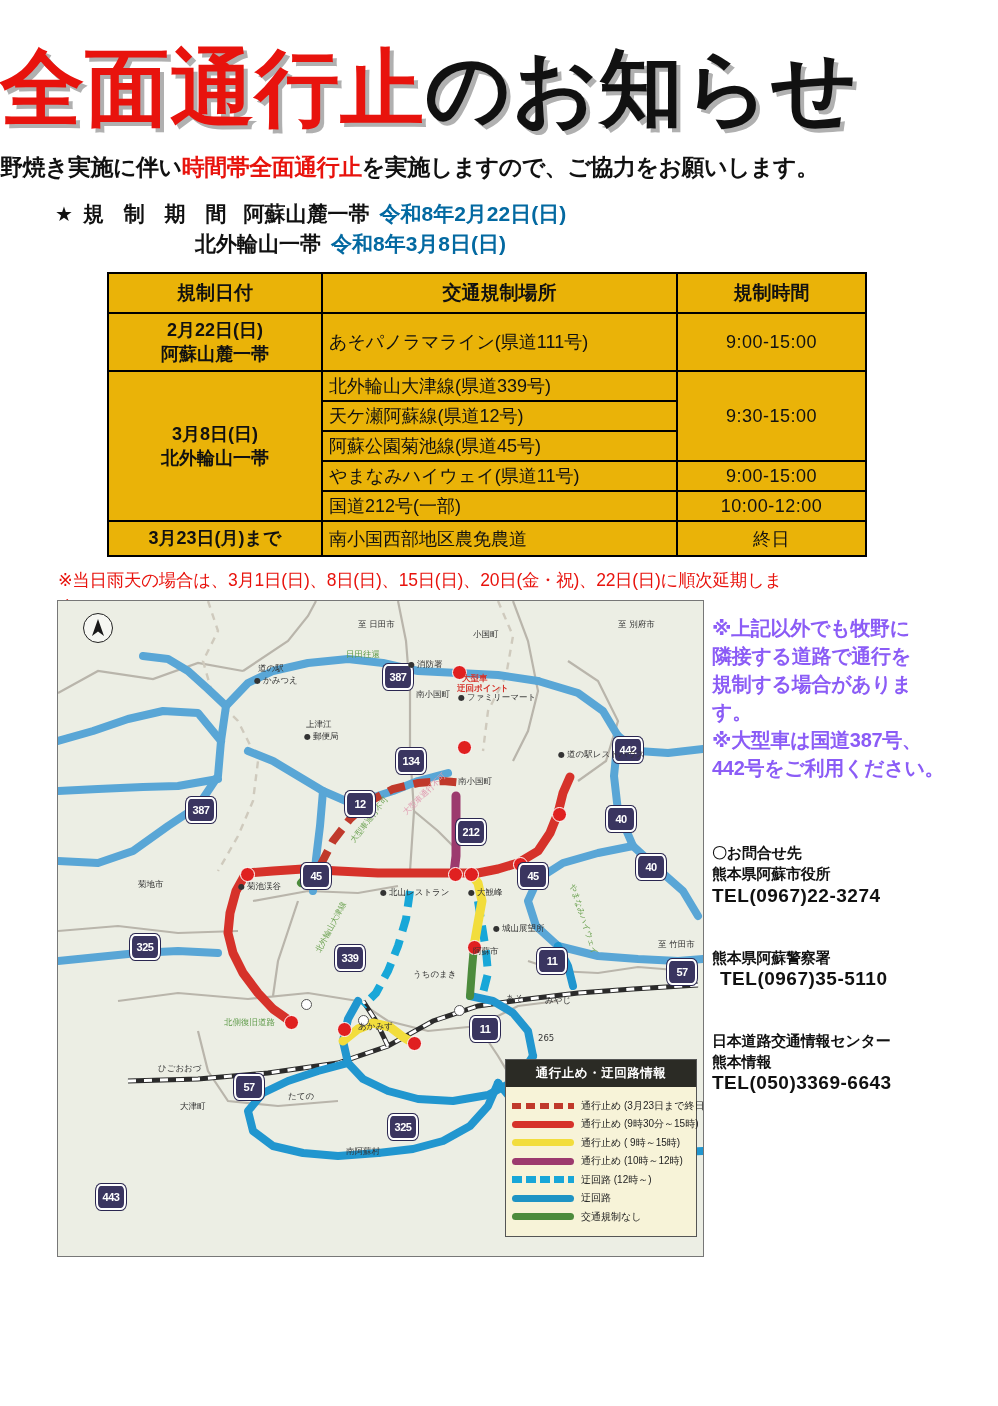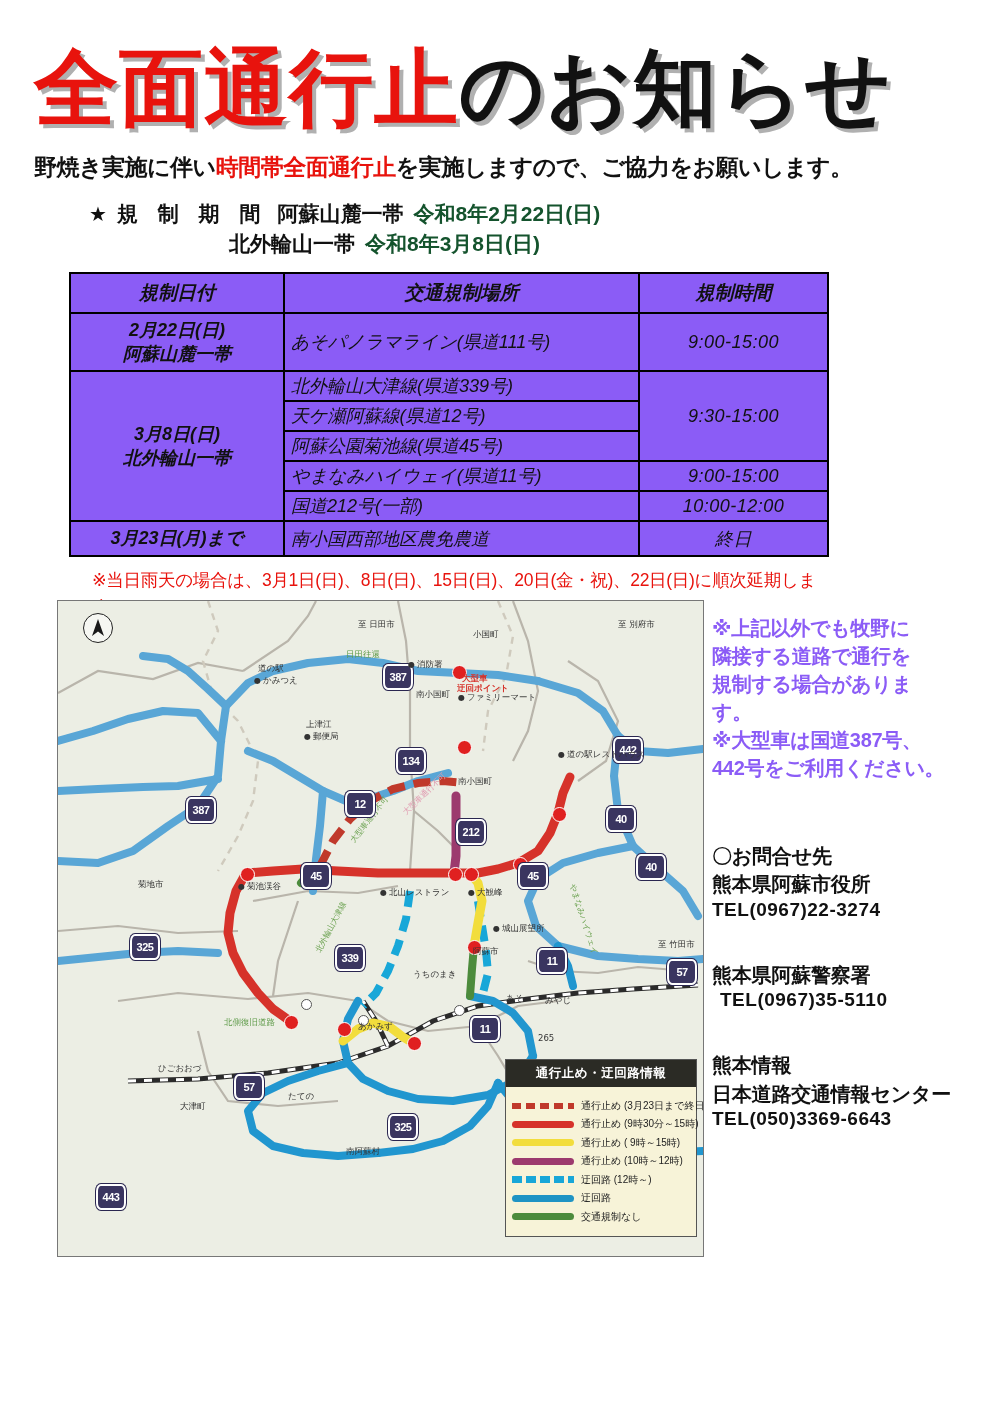--- a/index.html
+++ b/index.html
@@ -4,21 +4,21 @@
 <title>全面通行止のお知らせ</title>
 <style>
   html,body{margin:0;padding:0;}
   body{
     width:998px;height:1406px;
     background:#ffffff;
     font-family:"Liberation Sans","DejaVu Sans",sans-serif;
     -webkit-font-smoothing:antialiased;
     position:relative;overflow:hidden;
   }
-  .page{position:relative;width:804px;height:1406px;background:#fff;padding-left:34px;}
+  .page{position:relative;width:804px;height:1406px;background:#fff;}
 
   
   .title-wrap{text-align:center;padding-top:46px;line-height:1;}
   .title{
     display:inline-block;
     font-size:84px;font-weight:bold;letter-spacing:1px;
     white-space:nowrap;
   }
   .title .red{color:#e8130d;text-shadow:4px 4px 0 #b0b0b0;}
   .title .blk{color:#111;text-shadow:4px 4px 0 #b0b0b0;}
@@ -29,30 +29,29 @@
     margin-top:22px;letter-spacing:-.5px;white-space:nowrap;
   }
   .subtitle .hl{color:#e8130d;}
 
   
   .period{margin:16px 0 0 55px;font-size:21px;font-weight:bold;color:#111;}
   .period .row{display:flex;align-items:baseline;white-space:nowrap;line-height:1.45;}
   .period .star{font-size:20px;margin-right:10px;}
   .period .lbl{letter-spacing:7px;}
   .period .area{margin-left:10px;letter-spacing:0;}
-  .period .date{color:#14532d;margin-left:10px;}
+  .period .date{color:#0369a1;margin-left:10px;}
   .period .row.second{padding-left:130px;}
 
   
   table.reg{
     border-collapse:collapse;
-    margin:12px 0 0 35px;
+    margin:12px 0 0 107px;
     width:760px;
-    background:#8b5cf6;
-    font-style:italic;
+    background:#eab308;
   }
   table.reg th,table.reg td{
     border:2px solid #000;
     font-size:18px;
     padding:4px 6px;
     color:#111;
     vertical-align:middle;
   }
   table.reg th{font-weight:bold;text-align:center;font-size:19px;padding:6px;}
   td.datecell{
@@ -145,21 +144,21 @@
   }
 
   
   .right-col{position:absolute;left:712px;top:614px;width:270px;}
   .warn{
     color:#8b5cf6;font-size:20px;font-weight:bold;
     line-height:1.4;letter-spacing:-.3px;
   }
   .contact{margin-top:60px;color:#111;}
   .contact .blk{margin-bottom:40px;}
-  .contact .ln{font-size:20px;font-weight:bold;line-height:1.42;letter-spacing:-.2px;}
+  .contact .ln{font-size:15px;font-weight:bold;line-height:1.42;letter-spacing:-.2px;}
   .contact .tel{font-size:19px;font-weight:bold;letter-spacing:.5px;}
   .contact .indent{padding-left:8px;}
 </style>
 </head>
 <body>
 
 <div class="page">
 
   <div class="title-wrap">
     <div class="title">
@@ -464,20 +463,20 @@
         <div class="ln">熊本県阿蘇市役所</div>
         <div class="tel">TEL(0967)22-3274</div>
       </div>
 
       <div class="blk">
         <div class="ln">熊本県阿蘇警察署</div>
         <div class="tel indent">TEL(0967)35-5110</div>
       </div>
 
       <div class="blk">
+        <div class="ln">日本道路交通情報センター</div>
         <div class="ln">熊本情報</div>
-        <div class="ln">日本道路交通情報センター</div>
         <div class="tel">TEL(050)3369-6643</div>
       </div>
     </div>
   </div>
 
 </div>
 
 </body></html>

